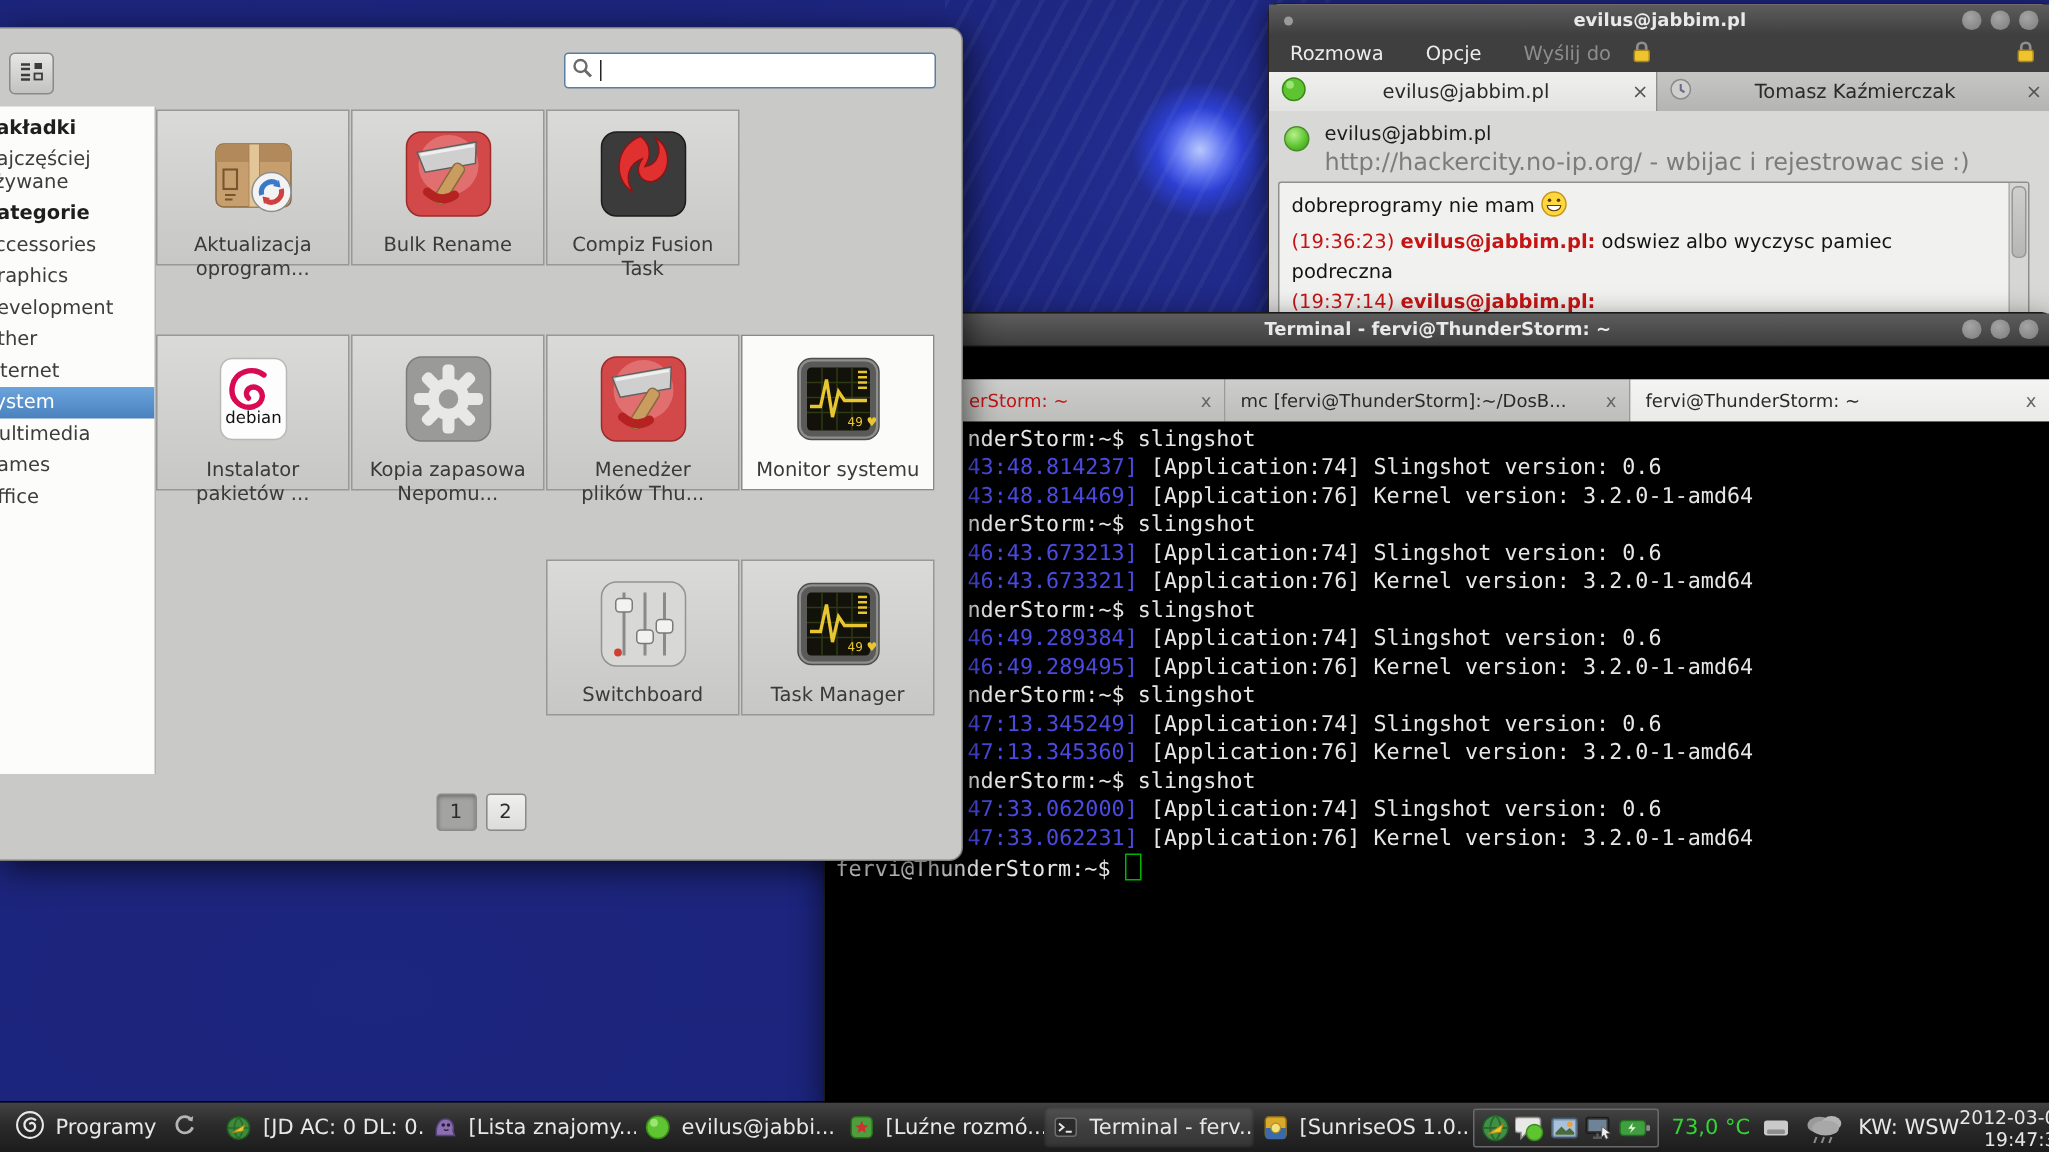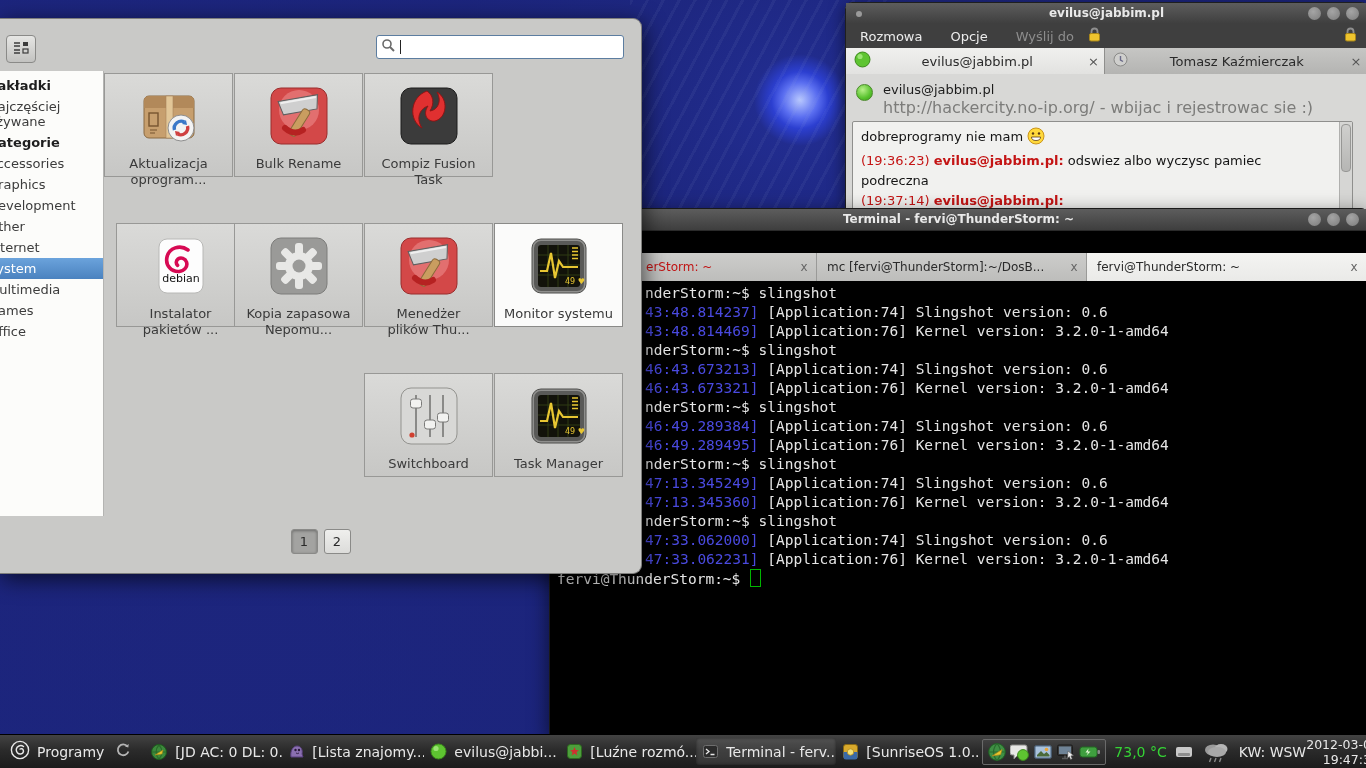--- a/index.html
+++ b/index.html
@@ -302,21 +302,21 @@
         <div class="tile" style="left: 260px; top: 0px;">
           <div class="ticon"><svg width="64" height="64" viewBox="0 0 64 64">
               <rect x="4" y="4" width="56" height="56" rx="10" fill="#3b3b3b" stroke="#1c1c1c"></rect>
               <path d="M30 7 C13 13 11 36 25 44 C19 35 22 25 31 22 C25 31 31 38 38 37 C50 34 52 15 40 8 C45 17 41 26 33 27 C38 19 36 11 30 7 Z" fill="#e03030" stroke="#8e1414" stroke-width="1"></path>
             </svg></div>
           <div class="tlabel">
             <div>Compiz Fusion</div>
             <div>Task</div>
           </div>
         </div>
-        <div class="tile" style="left: 12px; top: 150px; padding-left: 44px;">
+        <div class="tile" style="left: 0px; top: 150px; padding-left: 44px;">
           <div class="ticon"><svg width="64" height="64" viewBox="0 0 64 64">
               <rect x="10" y="5" width="44" height="54" rx="8" fill="#fdfdfd" stroke="#b8b8b6"></rect>
               <path d="M39 16 C31 10 20 14 18 23 C16 32 23 38 30 37.5 C35.5 37 39 32.5 37.5 28 C36.3 24.4 32 22.8 29 25 C27 26.5 26.6 29.6 28.6 31.4" fill="none" stroke="#d70a53" stroke-width="3.6" stroke-linecap="round"></path>
             </svg><div class="debtext">debian</div></div>
           <div class="tlabel">
             <div>Instalator</div>
             <div>pakietów ...</div>
           </div>
         </div>
         <div class="tile" style="left: 260px; top: 150px;">

